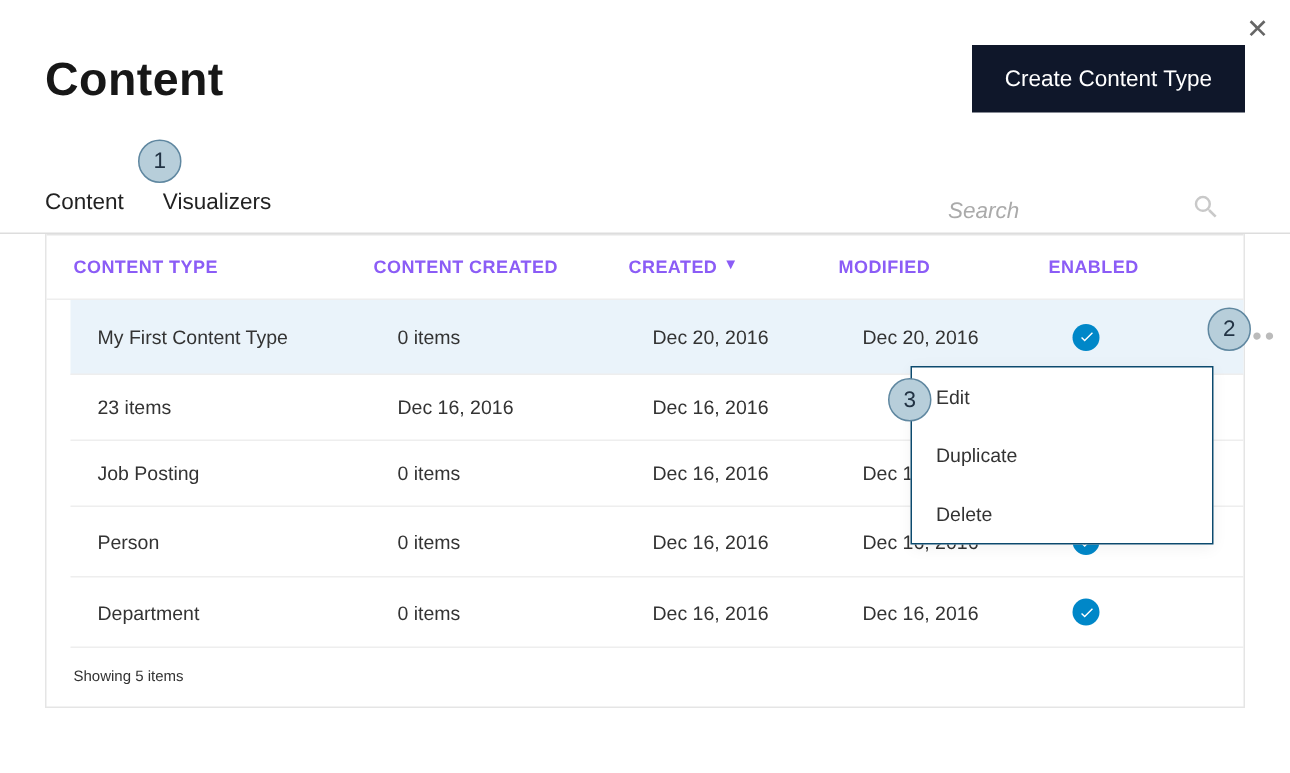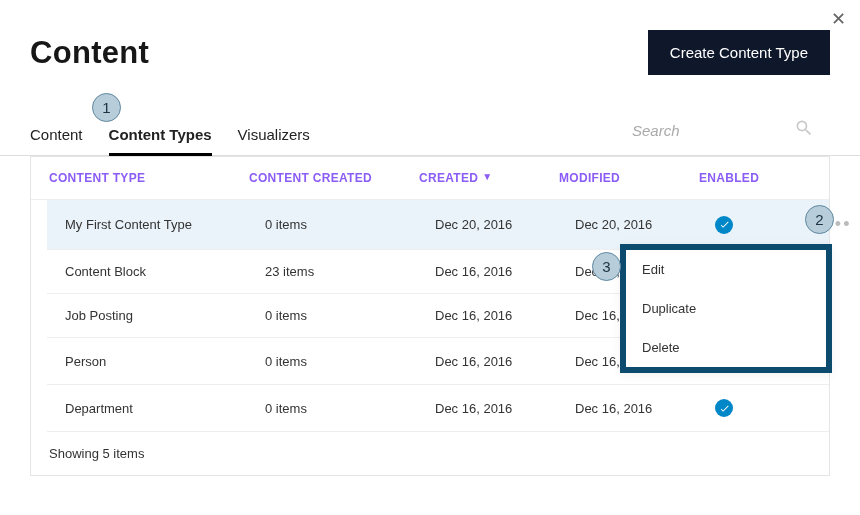--- a/index.html
+++ b/index.html
@@ -64,21 +64,21 @@
   .tab.active {
     font-weight: 600;
     border-bottom-color: #000;
   }
   .search-wrap {
     margin-left: auto;
     display: flex;
     align-items: center;
     gap: 10px;
     min-width: 200px;
-    padding-bottom: 12px;
+    padding-bottom: 1px;
     border-bottom: 1px solid transparent;
   }
   .search-input {
     border: none;
     outline: none;
     font-size: 15px;
     color: #666;
     font-style: italic;
     width: 150px;
     background: transparent;
@@ -115,21 +115,21 @@
   .thead .th-created { display: inline-flex; align-items: flex-start; gap: 4px; }
   .trow {
     color: #333;
     margin-left: 16px;
   }
   .trow.highlight {
     background: #eaf3fa;
   }
   .tfoot {
     padding: 14px 18px;
-    font-size: 13px;
+    font-size: 10px;
     color: #333;
   }
   .enabled-cell { display: flex; align-items: center; }
   .check-badge {
     width: 18px; height: 18px;
     border-radius: 50%;
     background: #0087c8;
     display: inline-flex;
     align-items: center;
     justify-content: center;
@@ -153,25 +153,25 @@
     font-size: 15px;
     font-weight: 500;
     display: flex;
     align-items: center;
     justify-content: center;
     z-index: 20;
   }
   
   .ctx-menu {
     position: absolute;
-    left: 620px;
+    left: 607px;
     top: 244px;
     width: 200px;
     background: #fff;
-    border: 6px solid #0c4a6e;
+    border: 1px solid #0c4a6e;
     box-shadow: 0 2px 10px rgba(0,0,0,0.06);
     z-index: 10;
     font-size: 13px;
   }
   .ctx-item {
     padding: 12px 16px;
     cursor: pointer;
     color: #333;
   }
   .sort-arrow { font-size: 10px; }
@@ -181,21 +181,20 @@
 
 <span class="close-x">✕</span>
 
 <div class="header">
   <div class="page-title">Content</div>
   <button class="create-btn">Create Content Type</button>
 </div>
 
 <div class="tab-row">
   <div class="tab">Content</div>
-  <div class="tab active">Content Types</div>
   <div class="tab">Visualizers</div>
   <div class="search-wrap">
     <input class="search-input" type="text" placeholder="Search" style="">
     <span class="search-icon">
       <svg viewBox="0 0 24 24">
           <path d="M15.5 14h-.79l-.28-.27A6.471 6.471 0 0016 9.5 6.5 6.5 0 109.5 16c1.61 0 3.09-.59 4.23-1.57l.27.28v.79l5 4.99L20.49 19l-4.99-5zm-6 0C7.01 14 5 11.99 5 9.5S7.01 5 9.5 5 14 7.01 14 9.5 11.99 14 9.5 14z"></path>
         </svg>
     </span>
   </div>
 </div>
@@ -222,21 +221,20 @@
         <div class="enabled-cell">
           <span class="check-badge">
             <svg viewBox="0 0 24 24">
               <path d="M9 16.17l-3.88-3.88L3.7 13.7 9 19l12-12-1.41-1.41z"></path>
             </svg>
           </span>
         </div>
         <div class="dots">•••</div>
       </div>
       <div class="trow">
-        <div>Content Block</div>
         <div>23 items</div>
         <div>Dec 16, 2016</div>
         <div>Dec 16, 2016</div>
         <div class="enabled-cell"></div>
         <div class="dots"></div>
       </div>
       <div class="trow">
         <div>Job Posting</div>
         <div>0 items</div>
         <div>Dec 16, 2016</div>

